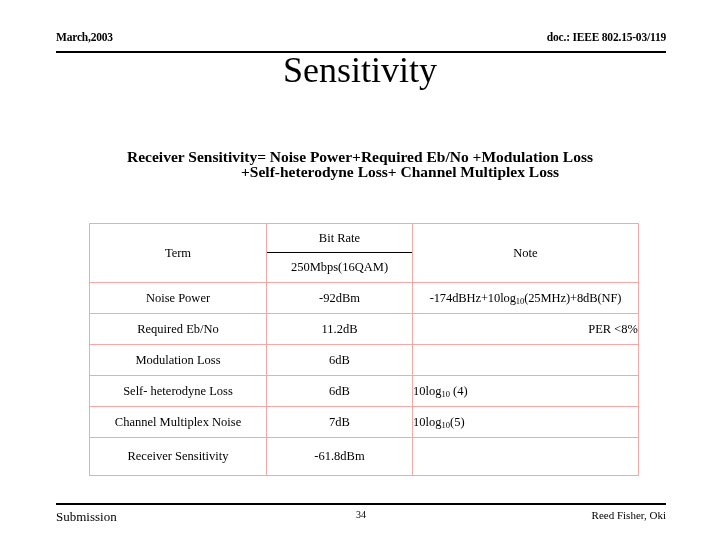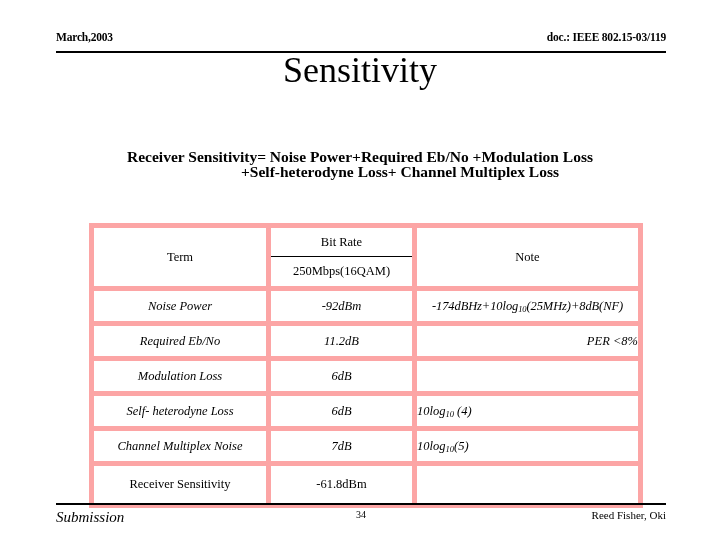--- a/index.html
+++ b/index.html
@@ -79,36 +79,36 @@
   
   .sens-table {
     position: absolute;
     left: 89px;
     top: 223px;
     width: 549px;
     border-collapse: collapse;
     table-layout: fixed;
   }
   .sens-table td {
-    border: 5px solid #fca5a5;
+    border: 1px solid #fca5a5;
     font-size: 12.5px;
     font-weight: normal;
     padding: 0;
     vertical-align: middle;
     background: #ffffff;
   }
   .col-term   { width: 177px; }
   .col-rate   { width: 146px; }
   .col-note   { width: 226px; }
 
   .cell-center { text-align: center; }
   .cell-left   { text-align: right; padding-left: 12px; }
 
   .h-term, .h-note { text-align: center; }
-  .r-tall { height: 30px; font-style: italic; }
+  .r-tall { height: 30px; }
 
   .v-bottom { vertical-align: bottom; padding-bottom: 2px; }
   .v-top    { vertical-align: top; padding-top: 1px; }
 
   .note-small {
     font-size: 9.5px;
     text-align: center;
     letter-spacing: -0.1px;
     white-space: nowrap;
   }
@@ -153,23 +153,22 @@
     top: 503px;
     width: 610px;
     height: 20px;
     border-top: 2px solid #000000;
     box-sizing: border-box;
   }
   .doc-footer .ft-left {
     position: absolute;
     left: 0;
     top: 4px;
-    font-size: 15px;
-    white-space: nowrap;
-    font-style: italic;
+    font-size: 13px;
+    white-space: nowrap;
   }
   .doc-footer .ft-center {
     position: absolute;
     left: 0;
     top: 4px;
     width: 610px;
     text-align: center;
     font-size: 10px;
   }
   .doc-footer .ft-right {

